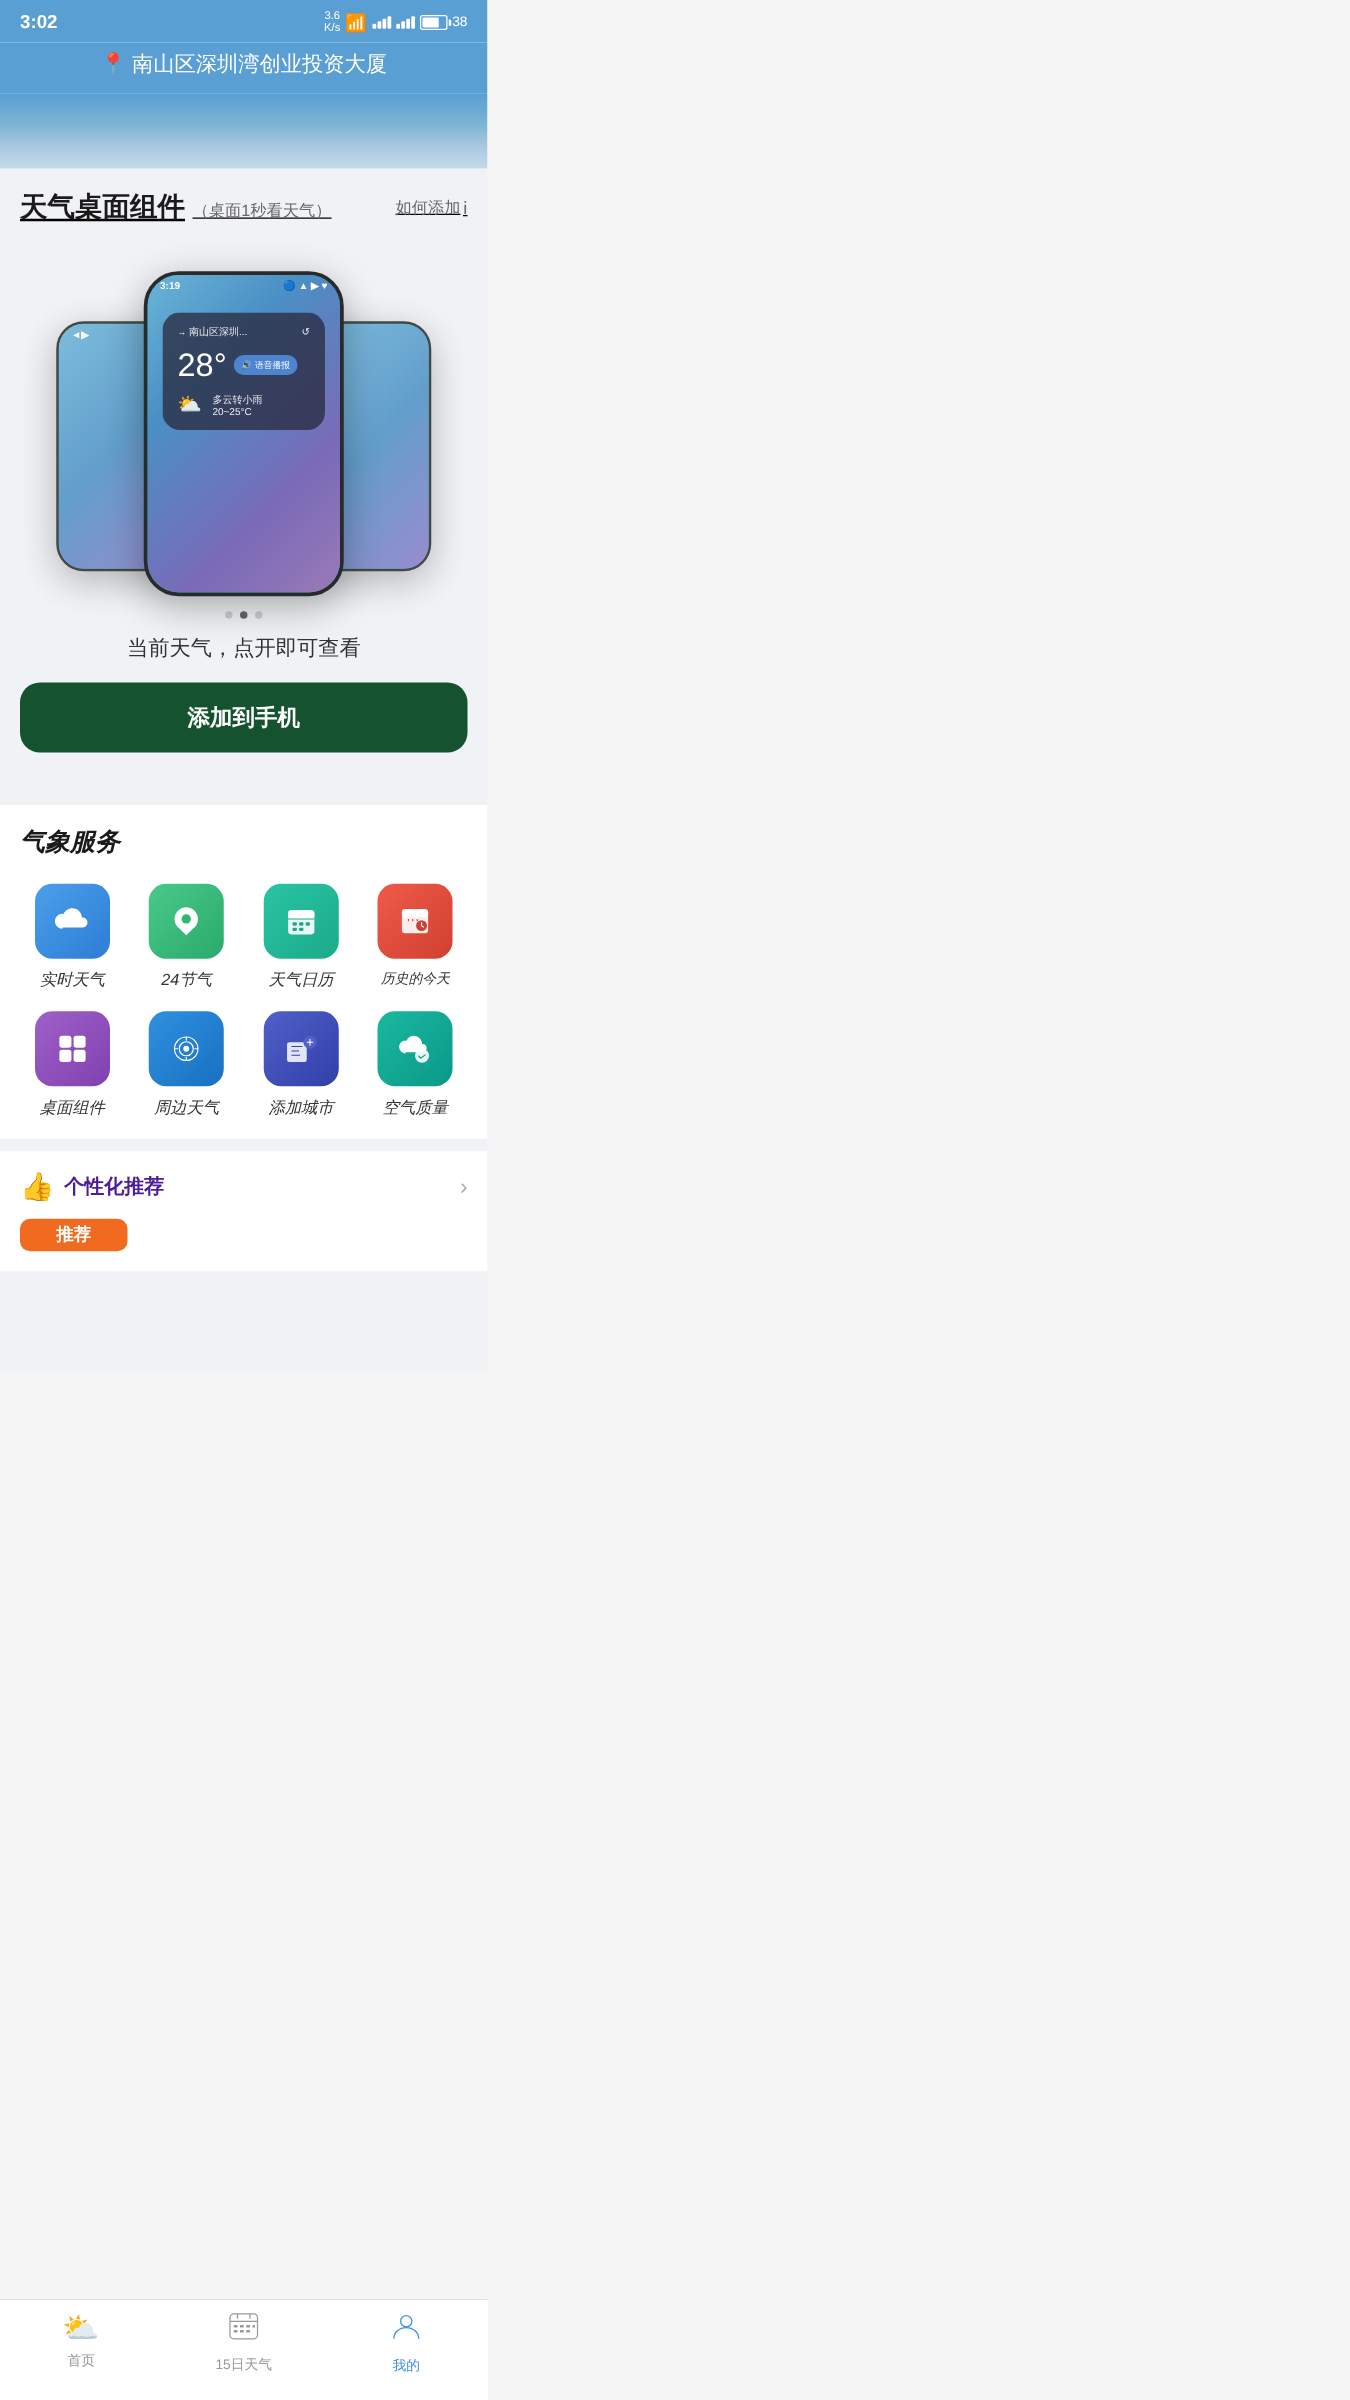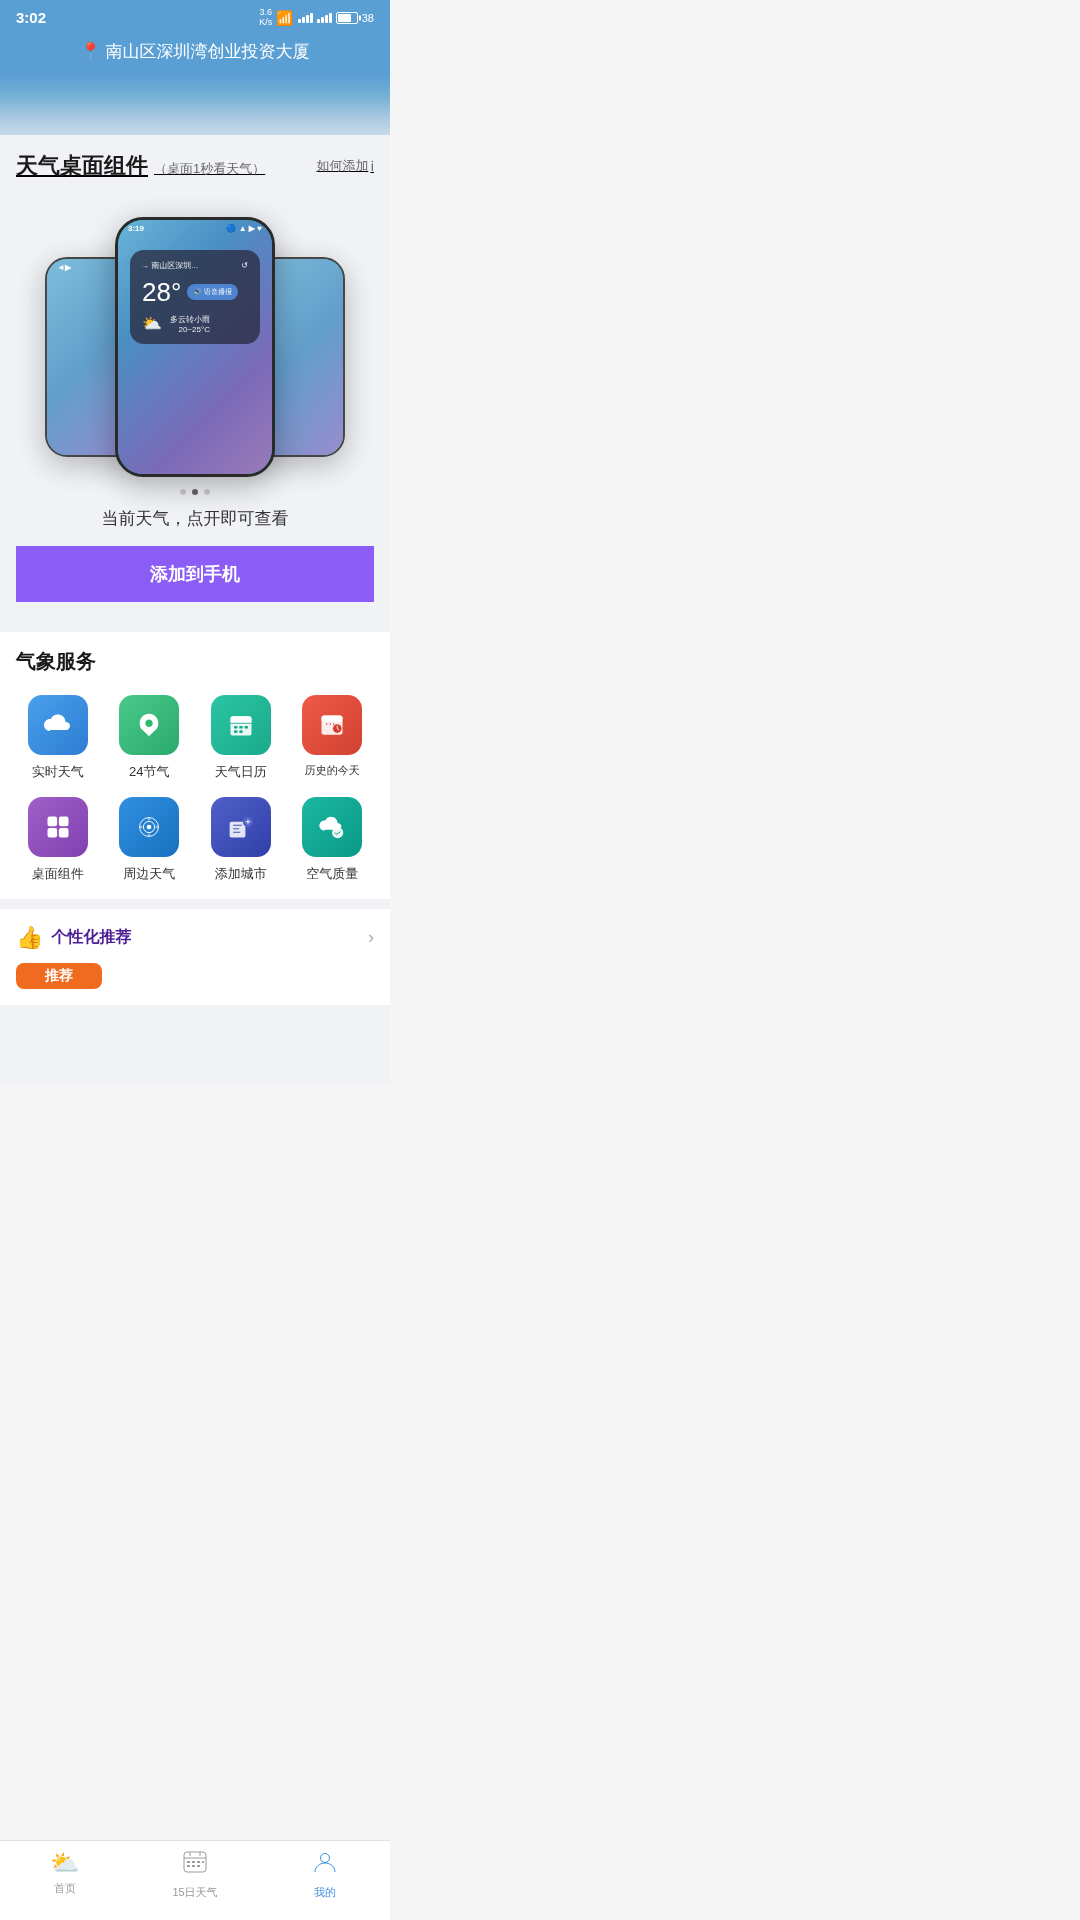--- a/index.html
+++ b/index.html
@@ -131,21 +131,20 @@
       position: relative;
       height: 280px;
     }
 
     .phone-mockup {
       background: #14b8a6;
       border-radius: 30px;
       position: relative;
       overflow: hidden;
       box-shadow: 0 8px 30px rgba(0,0,0,0.3);
-      text-align: right;
     }
     .phone-mockup.center {
       width: 160px;
       height: 260px;
       z-index: 3;
       border-radius: 28px;
       border: 3px solid #2a2a2a;
     }
     .phone-mockup.side {
       width: 100px;
@@ -254,37 +253,38 @@
     
     .current-weather-text {
       text-align: center;
       font-size: 17px;
       color: #333;
       margin-bottom: 16px;
     }
 
     
     .add-btn {
-      background: #8b5cf6;
+      background: #14532d;
       color: white;
       border: none;
-      border-radius: 0;
+      border-radius: 16px;
       width: 100%;
       padding: 16px;
       font-size: 18px;
       font-weight: 600;
       cursor: pointer;
       margin-bottom: 8px;
     }
 
     
     .services-section {
       background: white;
-      margin-top: 10px;
+      margin-top: 22px;
       padding: 16px;
+      font-style: italic;
     }
     .services-title {
       font-size: 20px;
       font-weight: 700;
       color: #1a1a1a;
       margin-bottom: 20px;
     }
     .services-grid {
       display: grid;
       grid-template-columns: repeat(4, 1fr);

